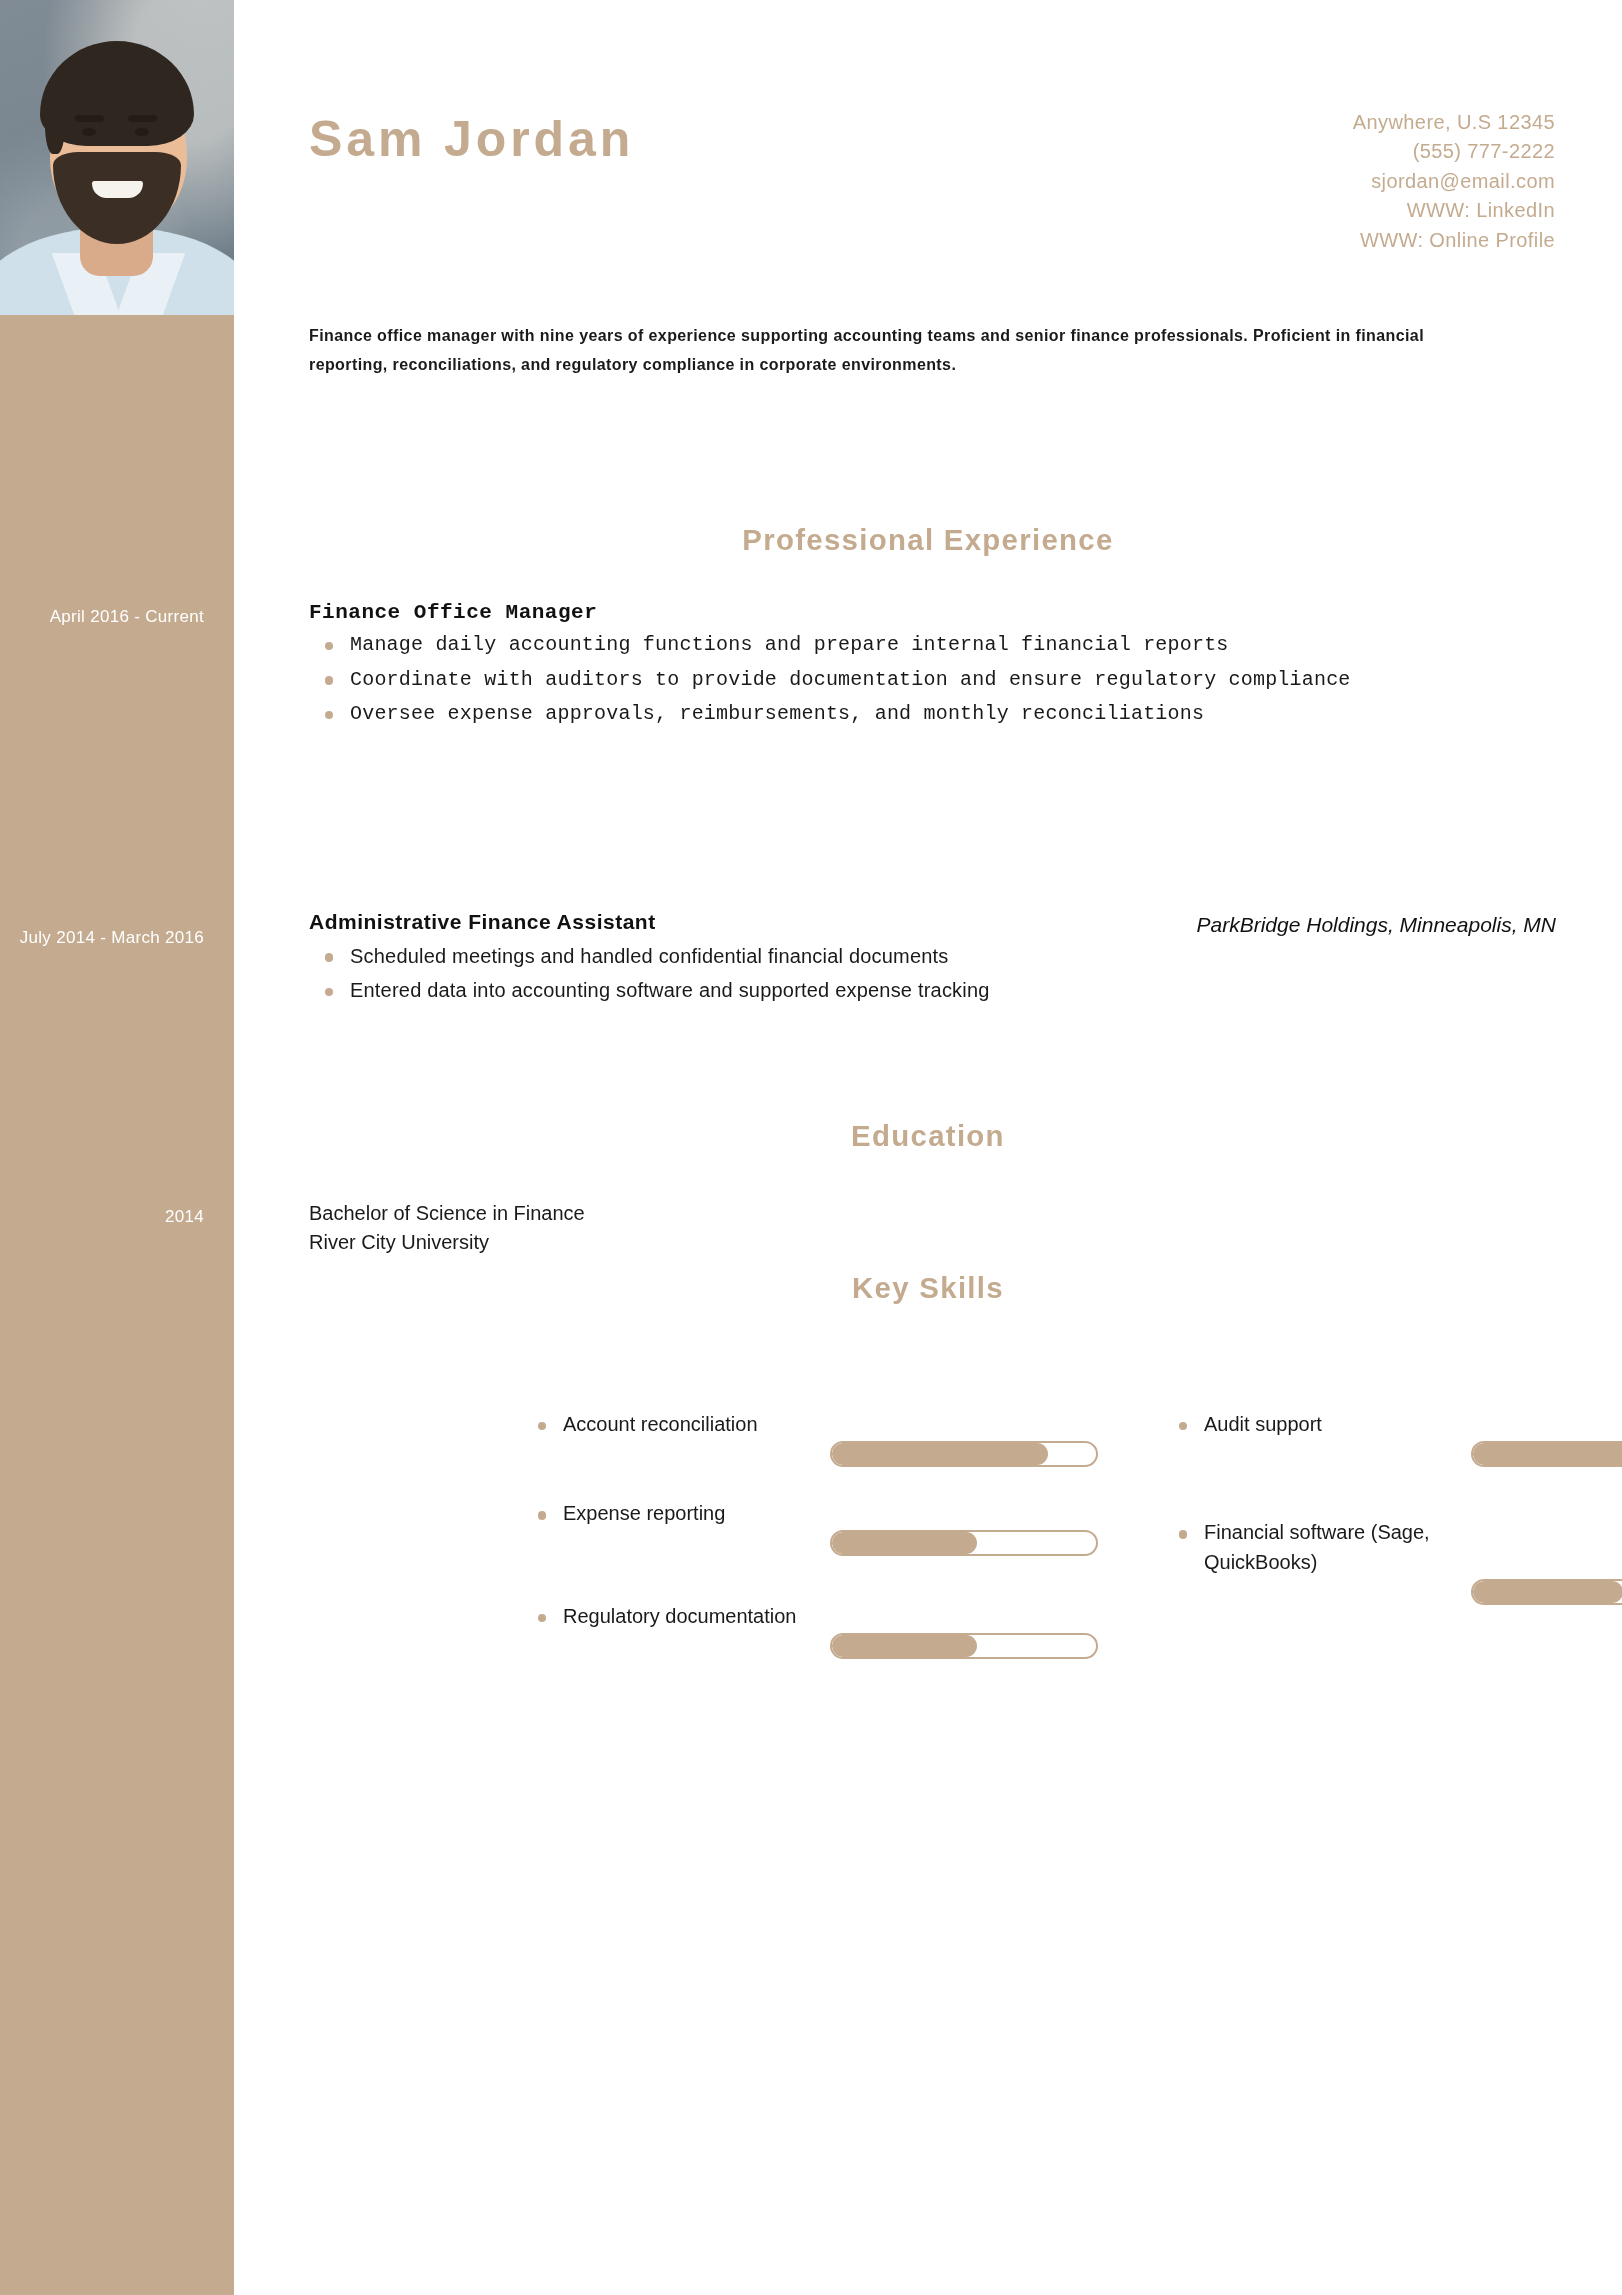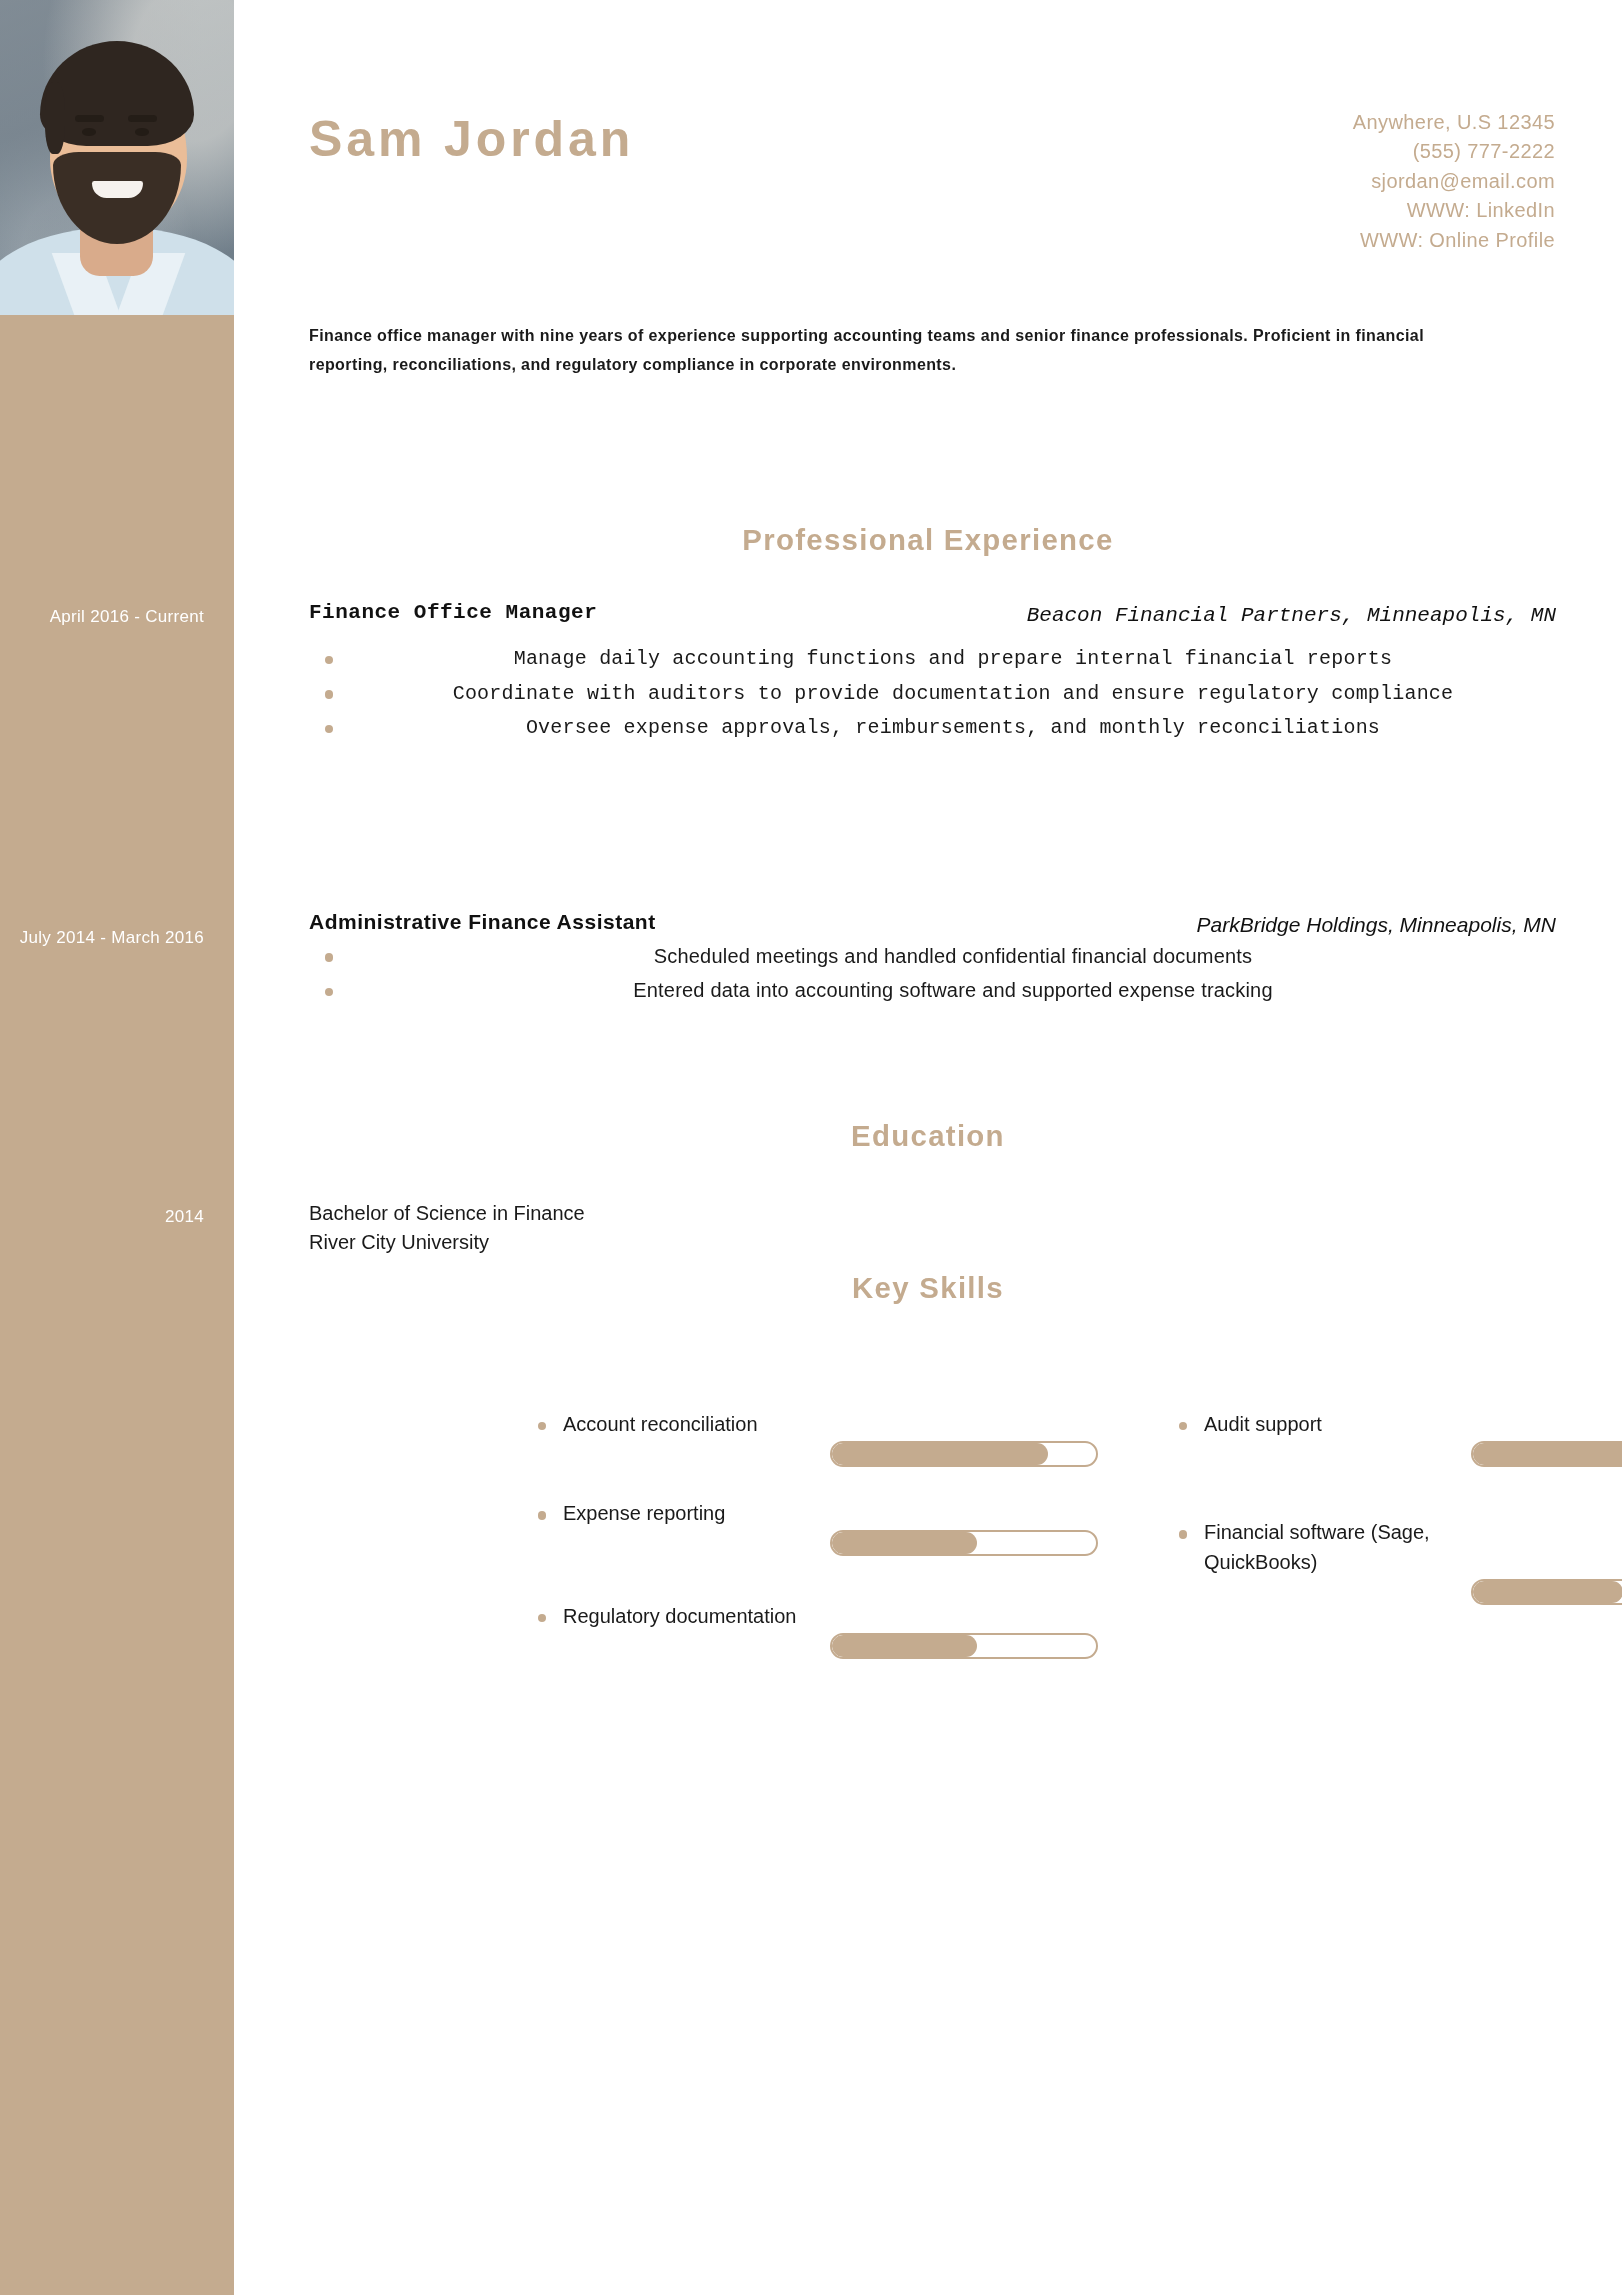--- a/index.html
+++ b/index.html
@@ -249,23 +249,22 @@
     top: 0;
     width: 602px;
     text-align: right;
     font-size: 21px;
     font-style: italic;
     color: #111111;
     line-height: 29px;
   }
   ul.bullets {
     list-style: none;
-    margin: 14px 0 0 0;
+    margin: 0 0 0 0;
     padding: 0;
-    text-align: center;
   }
   ul.bullets li {
     position: relative;
     padding-left: 41px;
     font-size: 20px;
     line-height: 29.4px;
     color: #1a1a1a;
     margin-bottom: 5.2px;
     letter-spacing: 0.2px;
   }
@@ -401,21 +400,20 @@
       </div>
     </div>
 
     <div class="summary">Finance office manager with nine years of experience supporting accounting teams and senior finance professionals. Proficient in financial reporting, reconciliations, and regulatory compliance in corporate environments.</div>
 
     <div class="section-title" id="title-experience">Professional Experience</div>
 
     <div class="job" id="job-1">
       <div class="job-head">
         <span class="job-title">Finance Office Manager</span>
-        <span class="job-company">Beacon Financial Partners, Minneapolis, MN</span>
       </div>
       <ul class="bullets">
         <li>Manage daily accounting functions and prepare internal financial reports</li>
         <li>Coordinate with auditors to provide documentation and ensure regulatory compliance</li>
         <li>Oversee expense approvals, reimbursements, and monthly reconciliations</li>
       </ul>
     </div>
 
     <div class="job" id="job-2">
       <div class="job-head">

